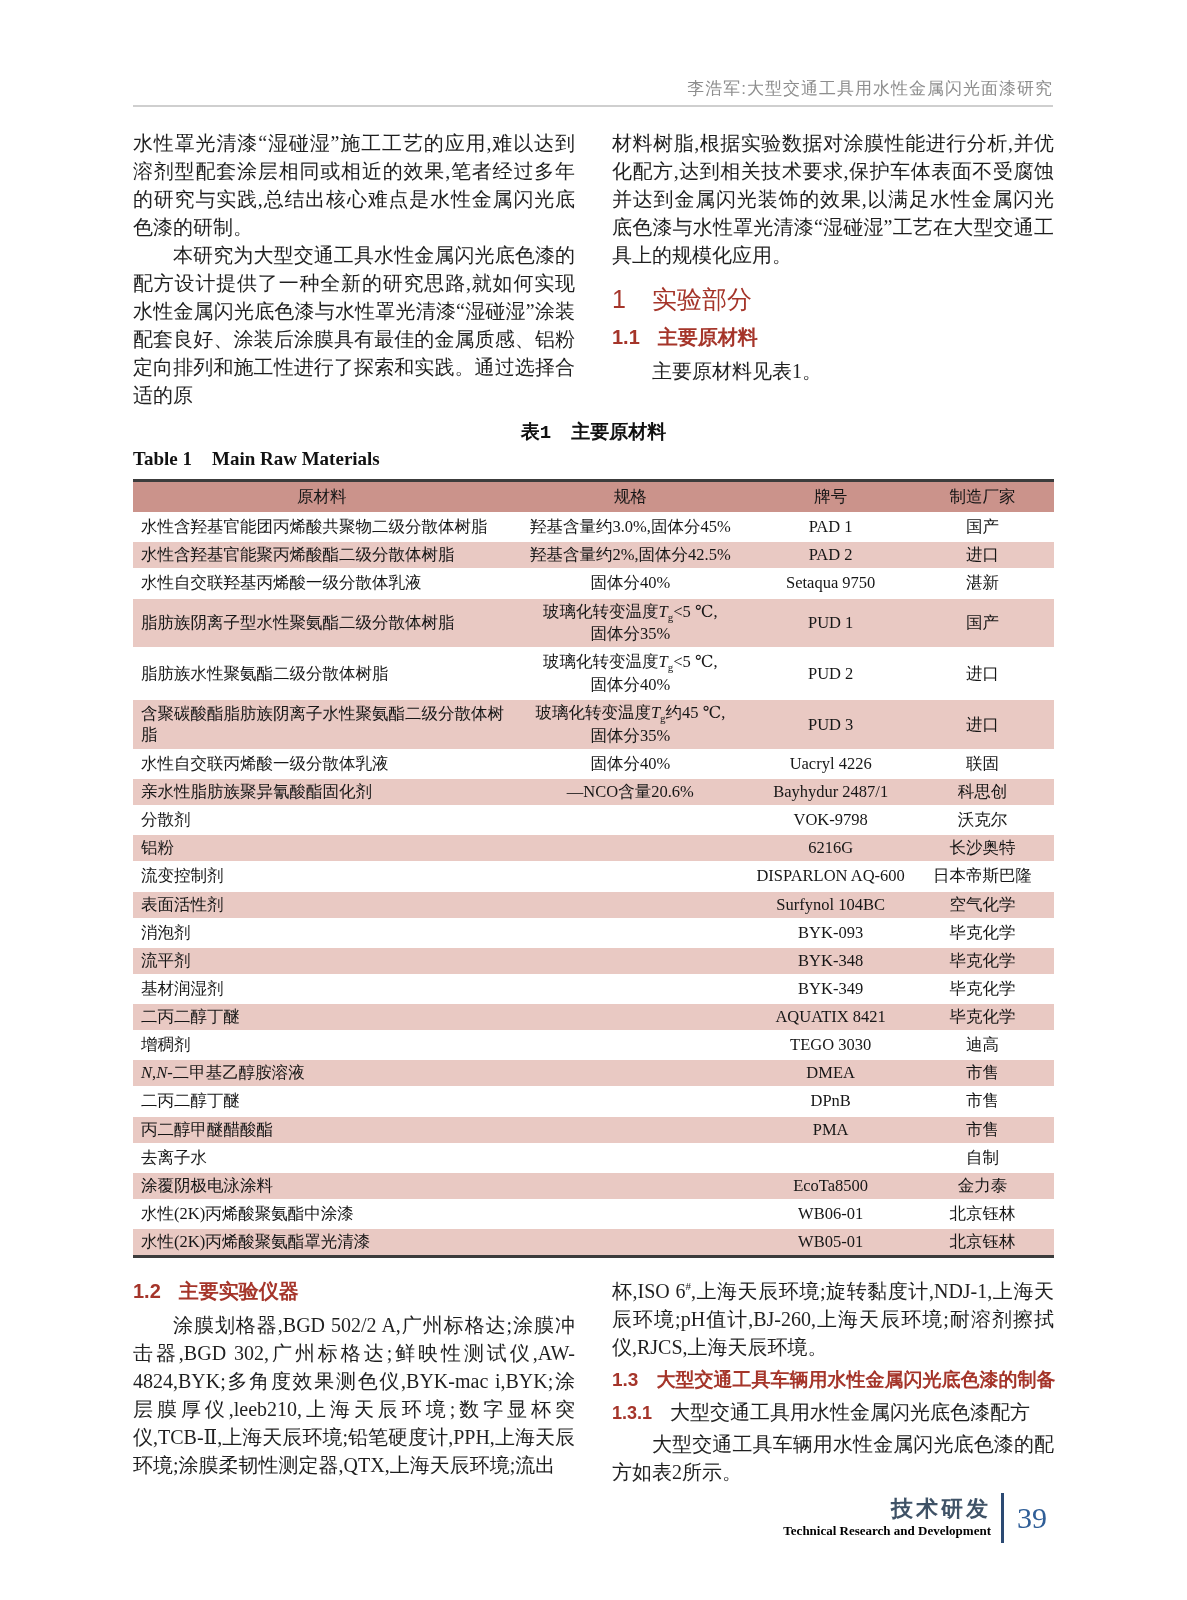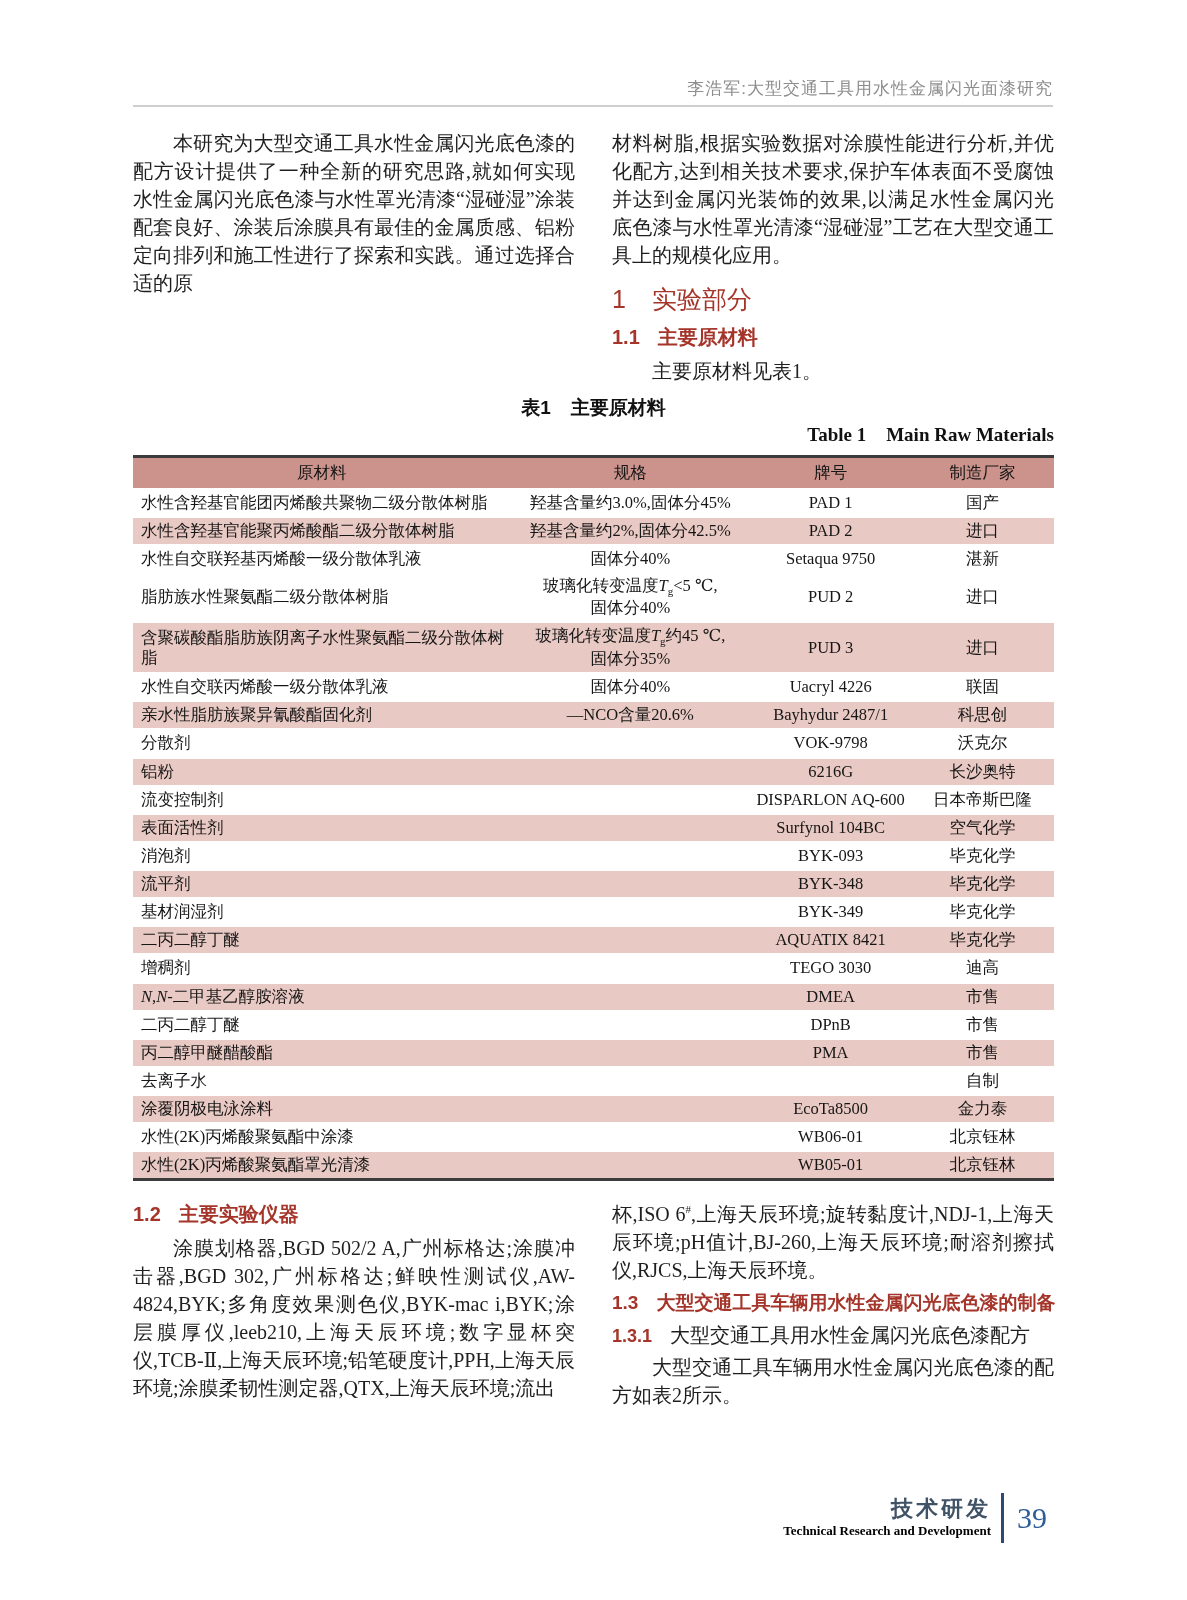--- a/index.html
+++ b/index.html
@@ -37,26 +37,26 @@
   }
   h2.secA .num{margin-right:18px;}
   h2.tight{font-size:19px;white-space:nowrap;}
   h3.sec3{margin:4px 0 4px;font-weight:normal;font-size:20px;color:var(--ink);}
   h3.sec3 .n3{
     color:var(--red);font-family:"Liberation Sans","DejaVu Sans",sans-serif;
     font-weight:bold;font-size:18px;margin-right:18px;
   }
   .table-wrap{margin-top:10px;}
   .tbl-title-zh{
-    text-align:center;font-family:Liberation Sans, sans-serif;
+    text-align:center;font-family:Liberation Mono, monospace;
     font-weight:bold;font-size:19px;margin-top:8px;color:#111;
   }
   .tbl-title-zh .t-label{margin-right:20px;}
   .tbl-title-en{
-    text-align:right;font-family:"Liberation Serif","DejaVu Serif",serif;
+    text-align:left;font-family:"Liberation Serif","DejaVu Serif",serif;
     font-weight:bold;font-size:19px;margin:3px 0 9px;color:#111;
   }
   .tbl-title-en .t-label{margin-right:20px;}
   table{width:100%;border-collapse:collapse;border-top:3px solid #3c3c3c;border-bottom:3px solid #3c3c3c;}
   th,td{font-size:16.5px;line-height:1.22;padding:3px 6px;text-align:center;vertical-align:middle;color:#161616;}
   thead th{background:var(--pink-dark);font-weight:normal;padding:5px 6px;border-bottom:2px solid #ffffff;}
   td.c-name{text-align:left;padding-left:8px;}
   tr.shaded td{background:var(--pink-light);border-top:2px solid #ffffff;border-bottom:2px solid #ffffff;}
   td sub{font-size:11px;}
   td i{font-family:"Liberation Serif","DejaVu Serif",serif;}
@@ -80,20 +80,21 @@
 
 <div class="page">
 
   <div class="running-head">李浩军:大型交通工具用水性金属闪光面漆研究</div>
   <div class="head-rule"></div>
 
   <div class="content">
 
     <div class="cols">
       <div class="col">
+        <p>水性罩光清漆“湿碰湿”施工工艺的应用,难以达到溶剂型配套涂层相同或相近的效果,笔者经过多年的研究与实践,总结出核心难点是水性金属闪光底色漆的研制。</p>
         <p class="indent">本研究为大型交通工具水性金属闪光底色漆的配方设计提供了一种全新的研究思路,就如何实现水性金属闪光底色漆与水性罩光清漆“湿碰湿”涂装配套良好、涂装后涂膜具有最佳的金属质感、铝粉定向排列和施工性进行了探索和实践。通过选择合适的原</p>
       </div>
       <div class="col">
         <p>材料树脂,根据实验数据对涂膜性能进行分析,并优化配方,达到相关技术要求,保护车体表面不受腐蚀并达到金属闪光装饰的效果,以满足水性金属闪光底色漆与水性罩光清漆“湿碰湿”工艺在大型交通工具上的规模化应用。</p>
         <h1 class="sec1">
           <span class="num">1</span><span>实验部分</span>
         </h1>
         <h2 class="secA">
           <span class="num">1.1</span><span>主要原材料</span>
         </h2>
@@ -135,20 +136,26 @@
         <td class="c-spec">羟基含量约2%,固体分42.5%</td>
         <td class="c-brand">PAD 2</td>
         <td class="c-mfr">进口</td>
       </tr>
             <tr>
         <td class="c-name">水性自交联羟基丙烯酸一级分散体乳液</td>
         <td class="c-spec">固体分40%</td>
         <td class="c-brand">Setaqua 9750</td>
         <td class="c-mfr">湛新</td>
       </tr>
+            <tr class="shaded">
+        <td class="c-name">脂肪族阴离子型水性聚氨酯二级分散体树脂</td>
+        <td class="c-spec">玻璃化转变温度<i>T</i><sub>g</sub>&lt;5 ℃,<br>固体分35%</td>
+        <td class="c-brand">PUD 1</td>
+        <td class="c-mfr">国产</td>
+      </tr>
             <tr>
         <td class="c-name">脂肪族水性聚氨酯二级分散体树脂</td>
         <td class="c-spec">玻璃化转变温度<i>T</i><sub>g</sub>&lt;5 ℃,<br>固体分40%</td>
         <td class="c-brand">PUD 2</td>
         <td class="c-mfr">进口</td>
       </tr>
             <tr class="shaded">
         <td class="c-name">含聚碳酸酯脂肪族阴离子水性聚氨酯二级分散体树脂</td>
         <td class="c-spec">玻璃化转变温度<i>T</i><sub>g</sub>约45 ℃,<br>固体分35%</td>
         <td class="c-brand">PUD 3</td>

